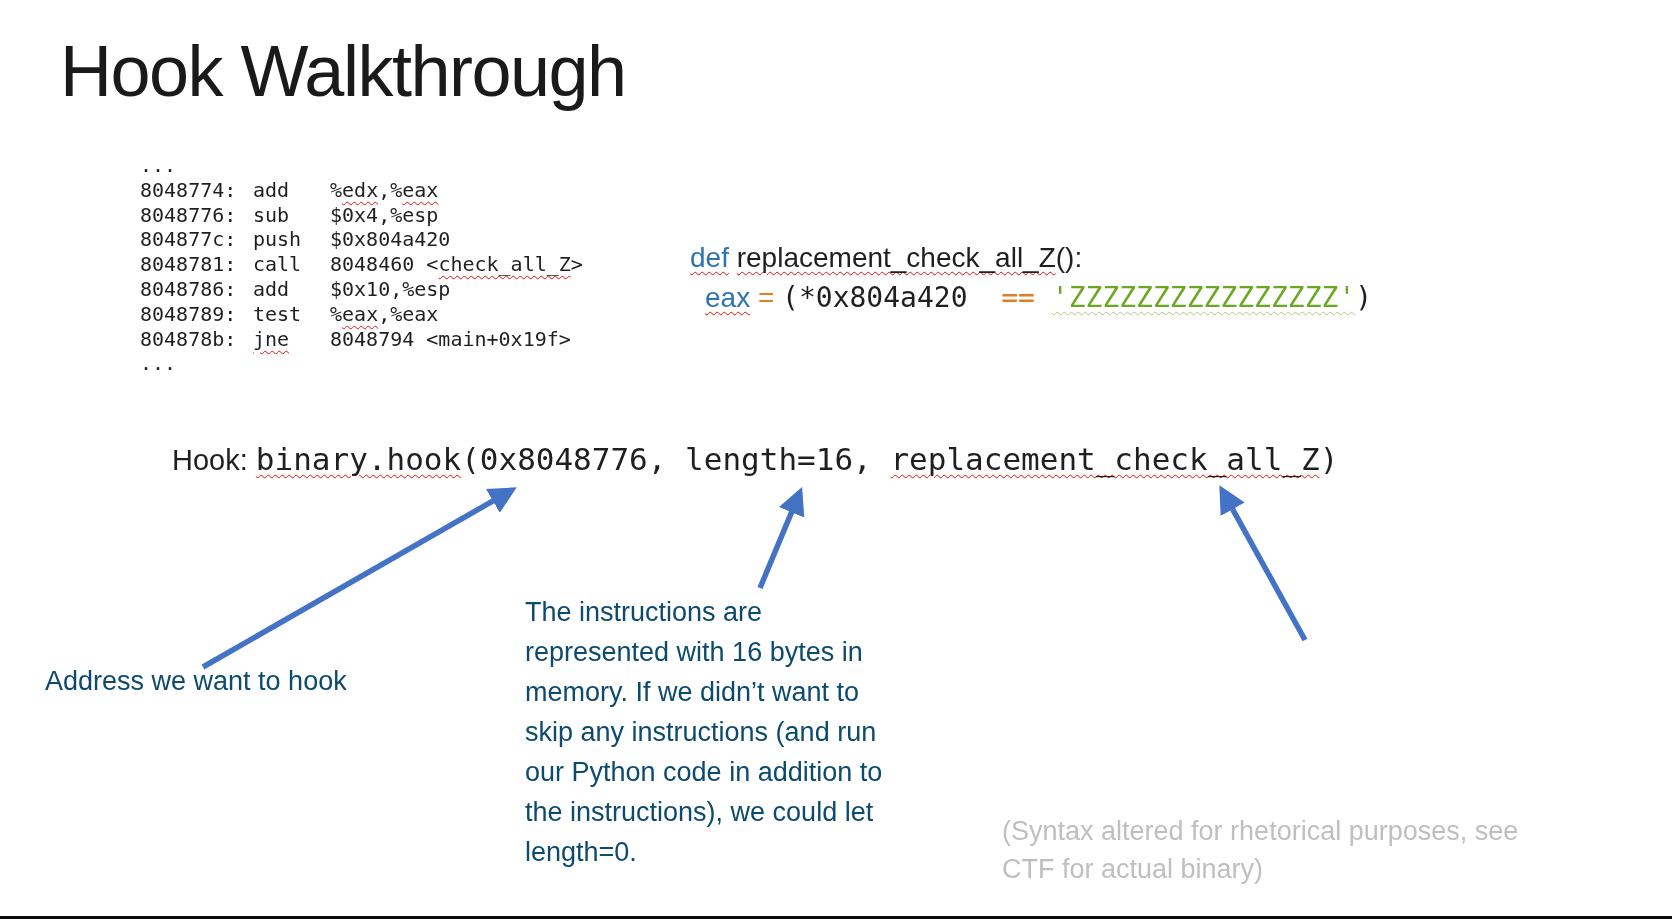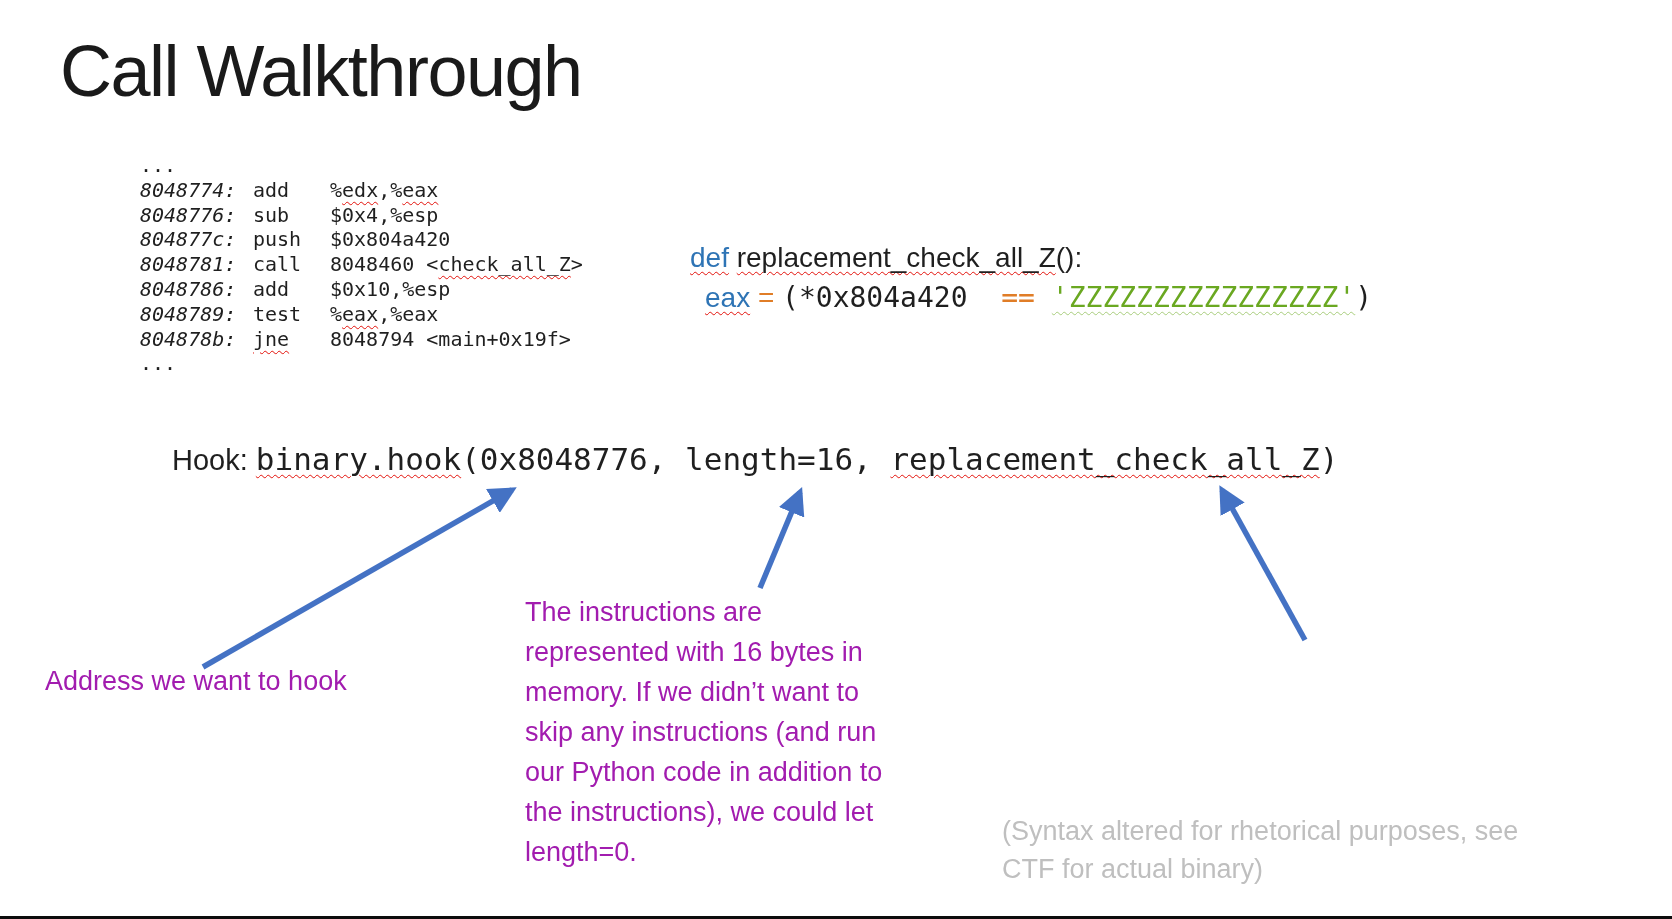--- a/index.html
+++ b/index.html
@@ -20,21 +20,21 @@
   .abs{position:absolute;}
   .title{
     left:60px;top:30px;font-size:72px;font-weight:300;letter-spacing:-1.5px;
     color:#1a1a1a;white-space:nowrap;
   }
   
   .asm{
     left:140px;top:153px;font-family:"DejaVu Sans Mono","Liberation Mono",monospace;
     font-size:20px;line-height:24.8px;white-space:pre;
   }
-  .asm .addr{display:inline-block;width:113px;font-style:italic;}
+  .asm .addr{display:inline-block;width:113px;}
   .asm .mn{display:inline-block;width:77px;}
   
   .python{
     left:690px;top:238px;font-size:28px;line-height:40px;white-space:pre;
   }
   .python .seg-row:nth-child(2){padding-left:15px;}
   
   .call{
     left:172px;top:441px;font-family:"DejaVu Sans Mono","Liberation Mono",monospace;
     font-size:31px;white-space:pre;
@@ -45,37 +45,37 @@
   .c-blue{color:var(--kw-blue);}
   .c-orange{color:var(--op-orange);}
   .c-green{color:var(--str-green);}
   .u-red,.u-green{
     text-decoration-line:underline;text-decoration-style:wavy;
     text-decoration-thickness:1px;text-underline-offset:4px;text-align:center;
   }
   .u-red{text-decoration-color:var(--sq-red);}
   .u-green{text-decoration-color:var(--sq-green);}
   
-  .note{font-size:27px;color:#a21caf;white-space:pre-line;}
+  .note{font-size:27px;color:#0c4a6e;white-space:pre-line;}
   .note-address{left:45px;top:666px;}
   .note-length{left:525px;top:592px;line-height:40px;}
   .note-function{left:1017px;top:644px;line-height:38px;}
   .note-syntax{left:1002px;top:812px;line-height:38px;color:var(--muted-gray);}
   
   .arrows{left:0;top:0;pointer-events:none;}
   .arrows line{stroke:var(--arrow-blue);stroke-width:5.5;}
   
   .slide-edge{left:0;right:0;bottom:0;height:3px;background:#0c0c0c;}
 </style>
 </head>
 <body>
 
 <div class="slide">
 
-  <div class="abs title">Call Walkthrough</div>
+  <div class="abs title">Hook Walkthrough</div>
 
   <div class="abs asm"><div class="seg-row"><span>...</span></div><div class="seg-row"><span class="addr">8048774:</span><span class="mn">add</span><span>%</span><span><span class="u-red">edx</span></span><span>,</span><span>%</span><span><span class="u-red">eax</span></span></div><div class="seg-row"><span class="addr">8048776:</span><span class="mn">sub</span><span>$0x4,%esp</span></div><div class="seg-row"><span class="addr">804877c:</span><span class="mn">push</span><span>$0x804a420</span></div><div class="seg-row"><span class="addr">8048781:</span><span class="mn">call</span><span>8048460 &lt;</span><span><span class="u-red">check_all_Z</span></span><span>&gt;</span></div><div class="seg-row"><span class="addr">8048786:</span><span class="mn">add</span><span>$0x10,%esp</span></div><div class="seg-row"><span class="addr">8048789:</span><span class="mn">test</span><span>%</span><span><span class="u-red">eax</span></span><span>,%eax</span></div><div class="seg-row"><span class="addr">804878b:</span><span class="mn"><span class="u-red">jne</span></span><span>8048794 &lt;main+0x19f&gt;</span></div><div class="seg-row"><span>...</span></div></div>
 
   <div class="abs python"><div class="seg-row"><span class="c-blue"><span class="u-red">def</span></span><span> </span><span><span class="u-red">replacement_check_all_Z</span></span><span>():</span></div><div class="seg-row"><span class="c-blue"><span class="u-red">eax</span></span><span> </span><span class="c-orange">=</span><span> </span><span class="f-m">(*0x804a420</span><span class="f-m">  </span><span class="c-orange f-m">==</span><span class="f-m"> </span><span class="c-green f-m"><span class="u-green">'ZZZZZZZZZZZZZZZZ'</span></span><span class="f-m">)</span></div></div>
 
   <div class="abs call"><span class="call-label">Hook: </span><span><span class="u-red">binary.hook</span></span><span>(0x8048776, length=16, </span><span><span class="u-red">replacement_check_all_Z</span></span><span>)</span></div>
 
   <svg class="abs arrows" width="1672" height="919" viewBox="0 0 1672 919" aria-hidden="true">
     <defs>
       <marker id="ah" viewBox="0 0 10 10" refX="8" refY="5" markerWidth="5" markerHeight="5" orient="auto-start-reverse">

